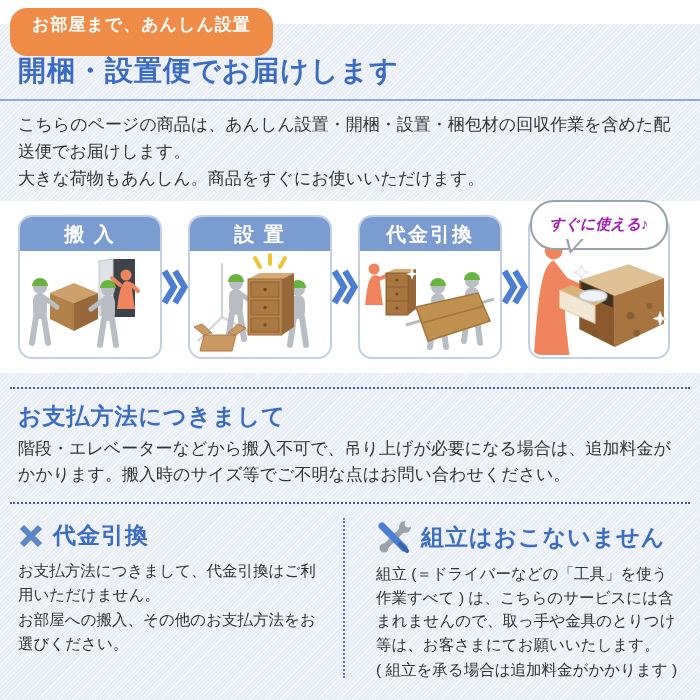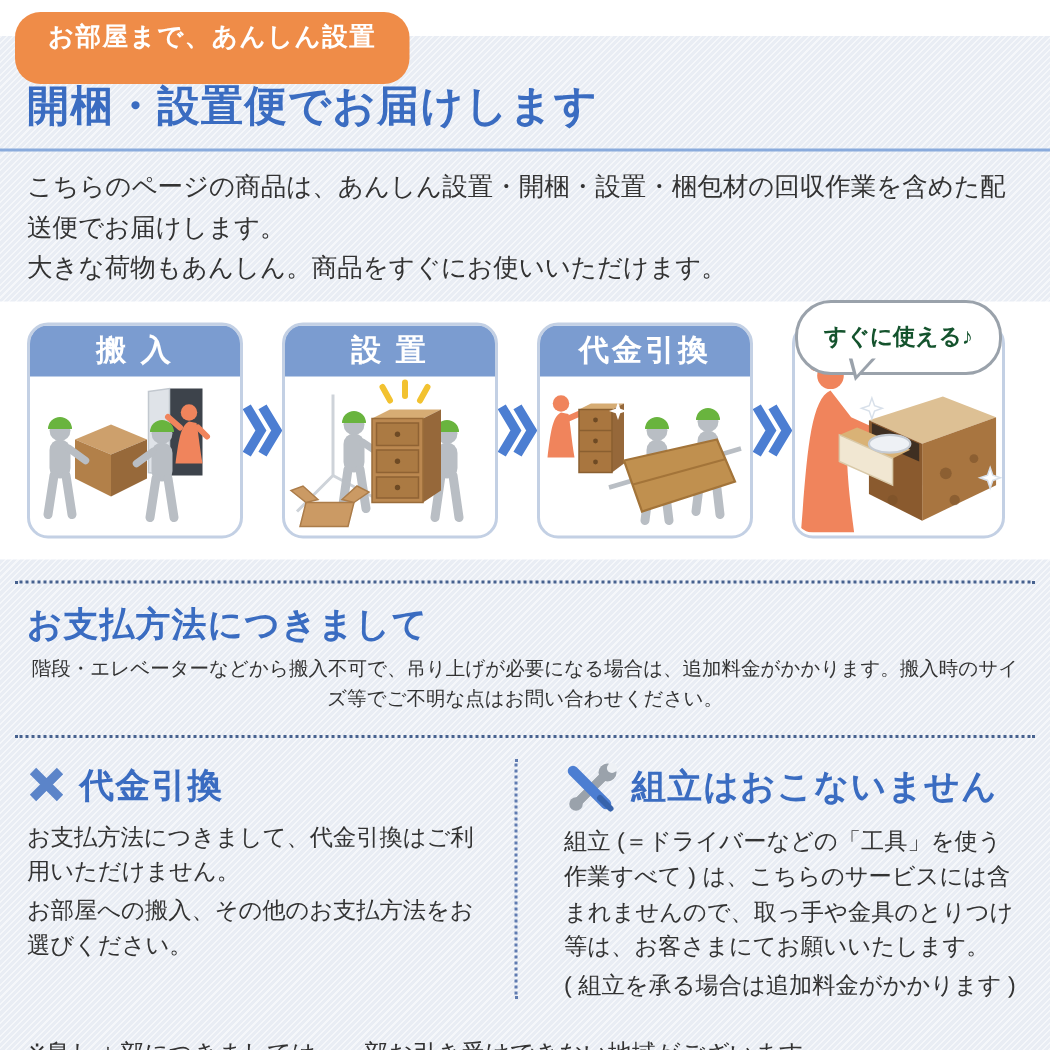--- a/index.html
+++ b/index.html
@@ -34,35 +34,35 @@
   .panel-head{
     height:34px;line-height:34px;background:#7b9cd0;color:#fff;text-align:center;
     font-size:20px;font-weight:bold;letter-spacing:2px;
   }
   .panel svg.illus{display:block;width:140px;height:104px;}
   .panel.final{position:relative;overflow:visible;width:142px;}
   .panel.final svg.illus{width:138px;height:138px;border-radius:12px;}
   .bubble{
     position:absolute;top:-17px;left:0;right:0;height:46px;background:#fff;
     border:2px solid #9aa2ab;border-radius:24px;display:flex;align-items:center;
-    justify-content:center;font-size:15px;font-weight:bold;color:#14532d;z-index:2;
+    justify-content:center;font-size:15px;font-weight:bold;color:#a21caf;z-index:2;font-style:italic;
   }
   .bubble::before{
     content:"";position:absolute;bottom:-15px;left:30px;width:0;height:0;
     border:9px solid rgba(0,0,0,0);border-top:15px solid #9aa2ab;transform:skewX(-18deg);
   }
   .bubble::after{
     content:"";position:absolute;bottom:-9px;left:33px;width:0;height:0;
     border:7px solid rgba(0,0,0,0);border-top:12px solid #fff;transform:skewX(-18deg);
   }
   .chev{flex:0 0 auto;width:26px;height:40px;}
   .divider{border-top:2px dotted #46618e;margin:14px 10px 0;}
   .section{padding:0 18px;}
   .section h2{margin:12px 0 4px;font-size:23px;color:#3a6cc1;letter-spacing:1px;}
-  .section p{margin:2px 0 0;font-size:13px;line-height:1.55;text-align:center;}
+  .section p{margin:2px 0 0;font-size:17px;line-height:1.55;}
   .columns{display:flex;padding:8px 18px 0;gap:13px;}
   .col-left{width:312px;box-sizing:border-box;padding-right:14px;}
   .vdiv{border-left:2px dotted #5f7bb0;margin:6px 0;}
   .col-right{flex:1;padding-left:18px;}
   .col-head{display:flex;align-items:center;gap:9px;margin:8px 0 8px;}
   .col-head .h{font-size:23px;font-weight:bold;color:#3a6cc1;letter-spacing:1px;}
   .col p{margin:0 0 2px;font-size:15.5px;line-height:1.52;}
   .footer-note{padding:20px 18px 0;font-size:16px;}
 </style>
 </head>

